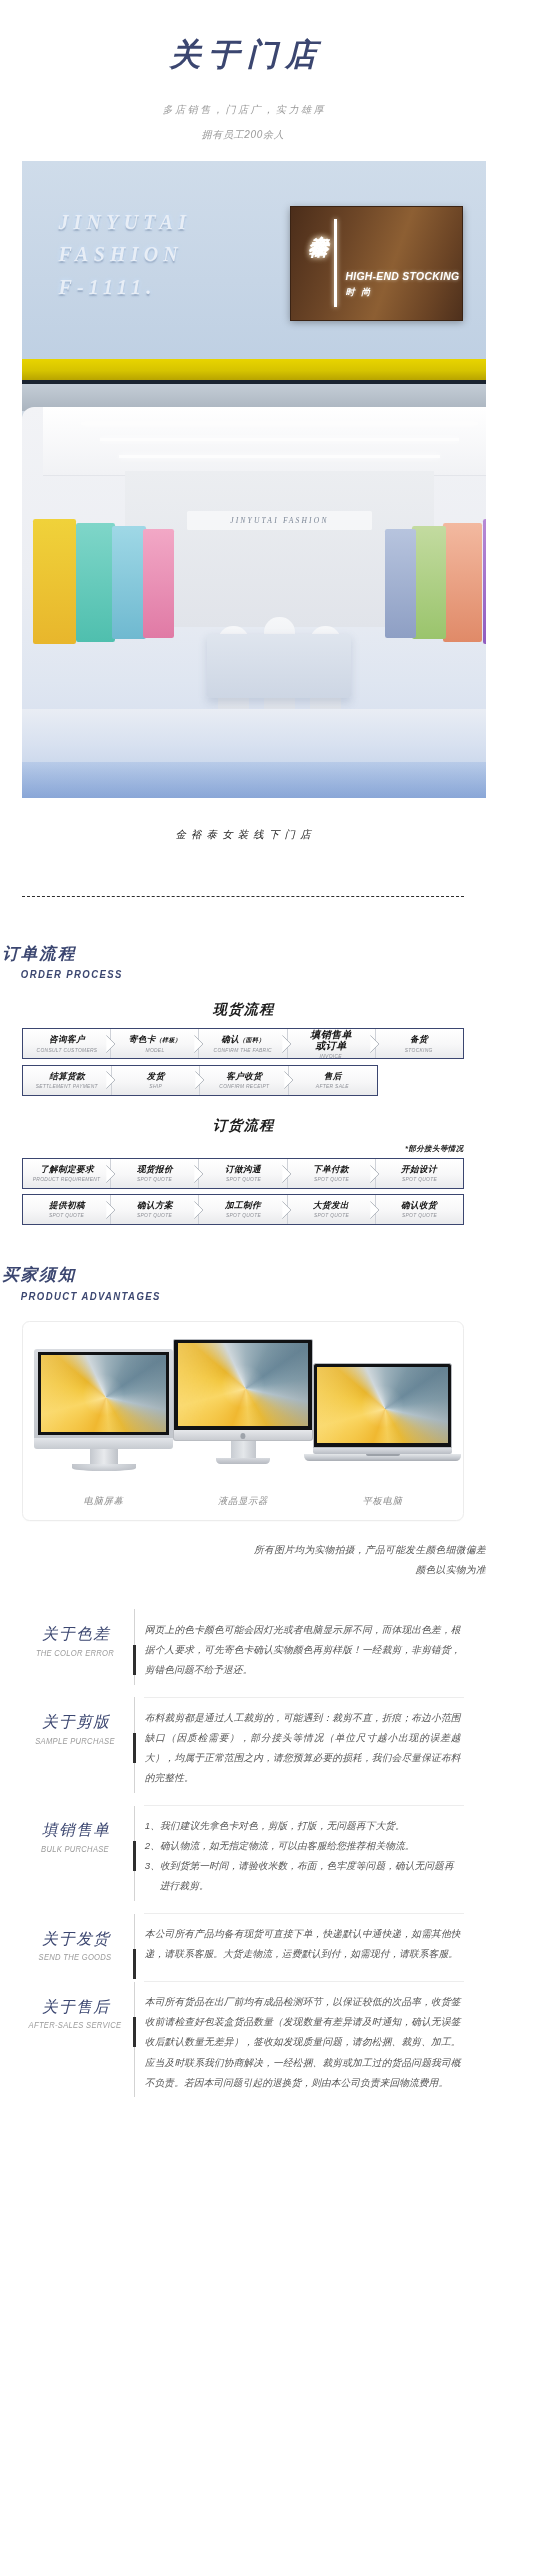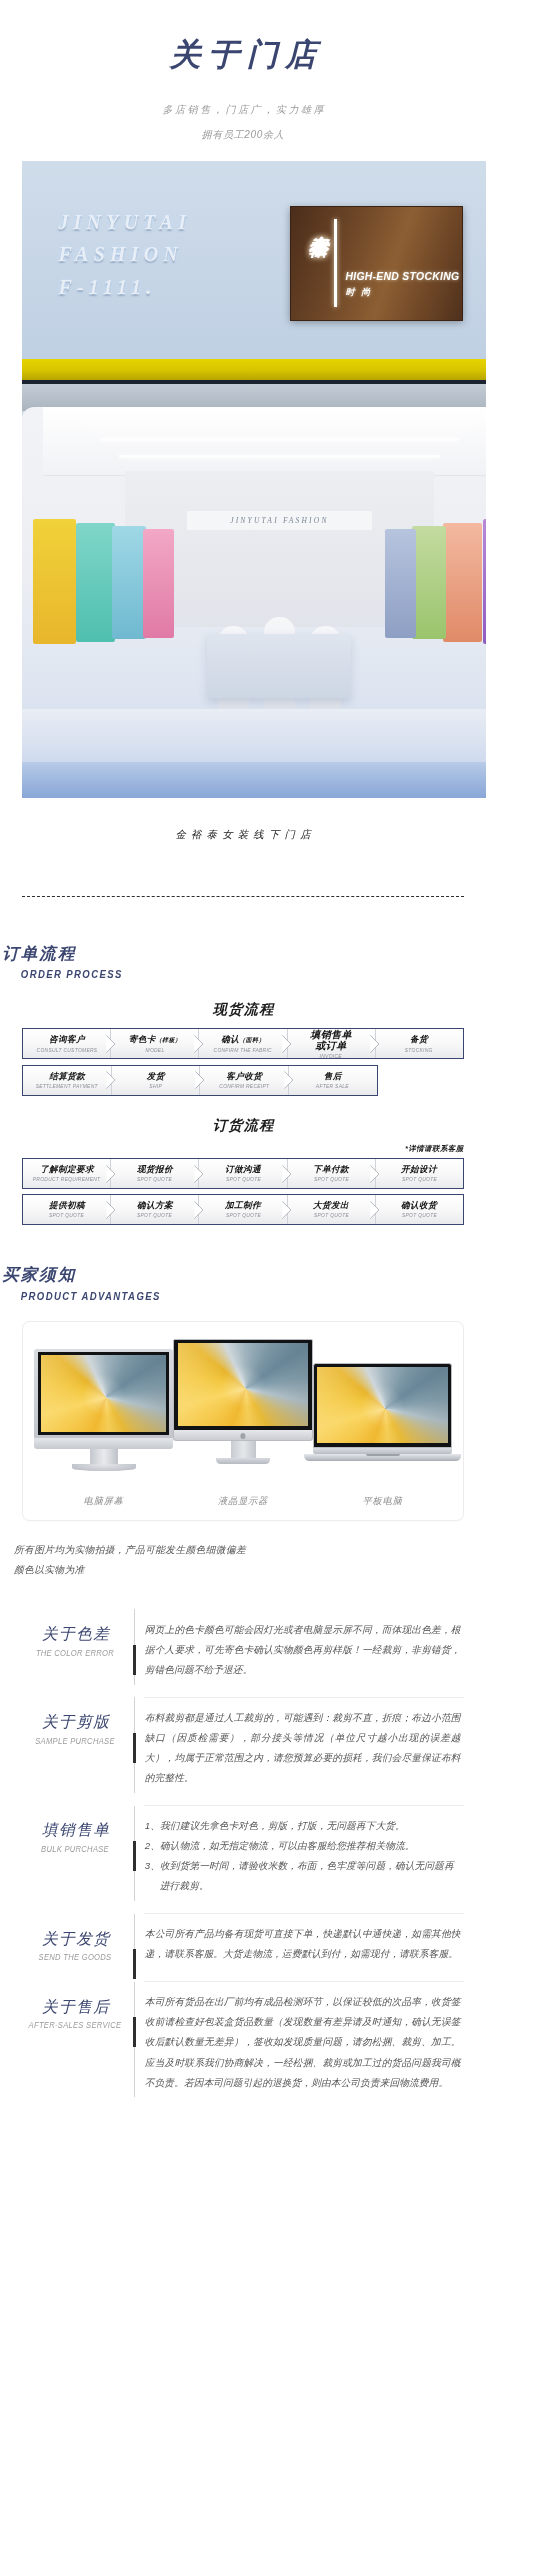--- a/index.html
+++ b/index.html
@@ -326,21 +326,21 @@
     content:""; position:absolute; left:50%; top:0; transform:translateX(-50%);
     width: 34px; height: 2.2px; background:#9ca1a8; border-radius: 0 0 3px 3px;
   }
   .device-label {
     margin-top: 13.4px; font-size: 9.3px; color: #8d8d8d; letter-spacing: 0.7px;
   }
   .device-spacer-1 { height: 18px; }
   .device-spacer-2 { height: 10.4px; }
   .device-spacer-3 { height: 21px; }
   .devices-note {
-    margin-top: 19.4px; text-align: left;
+    margin-top: 19.4px; text-align: right;
     font-size: 9.7px; color: #555; line-height: 2.0; letter-spacing: 0.4px; margin-left: 14px;
   }
 
   
   .faq { margin: 30px 22.4px 0 22.4px; }
   .faq-item { display: flex; padding: 10.4px 0 4.5px 0; position: relative; }
   .faq-left {
     width: 106px; flex: 0 0 106px; text-align: center; padding-top: 4.5px;
   }
   .faq-left .cn {
@@ -520,21 +520,21 @@
           </div>
           <div class="flow-cell">
             <div class="c-cn"><span>售后</span></div>
             <div class="c-en">AFTER SALE</div>
           </div>
         </div>
     </div>
 
     <div class="flow-block">
       <div class="flow-sub-title">订货流程</div>
-      <div class="flow-note">*详情请联系客服</div>
+      <div class="flow-note">*部分接头等情况</div>
       <div class="flow-row" id="order-row1">
           <div class="flow-cell">
             <div class="c-cn"><span>了解制定要求</span></div>
             <div class="c-en">PRODUCT REQUIREMENT</div>
             <span class="chev">
               <svg width="9.7" height="18" viewBox="0 0 13 24">
                 <path d="M0.5 0.5 L12 12 L0.5 23.5" fill="#ffffff" stroke="#9aa0aa" stroke-width="1"></path>
               </svg>
             </span>
           </div>

